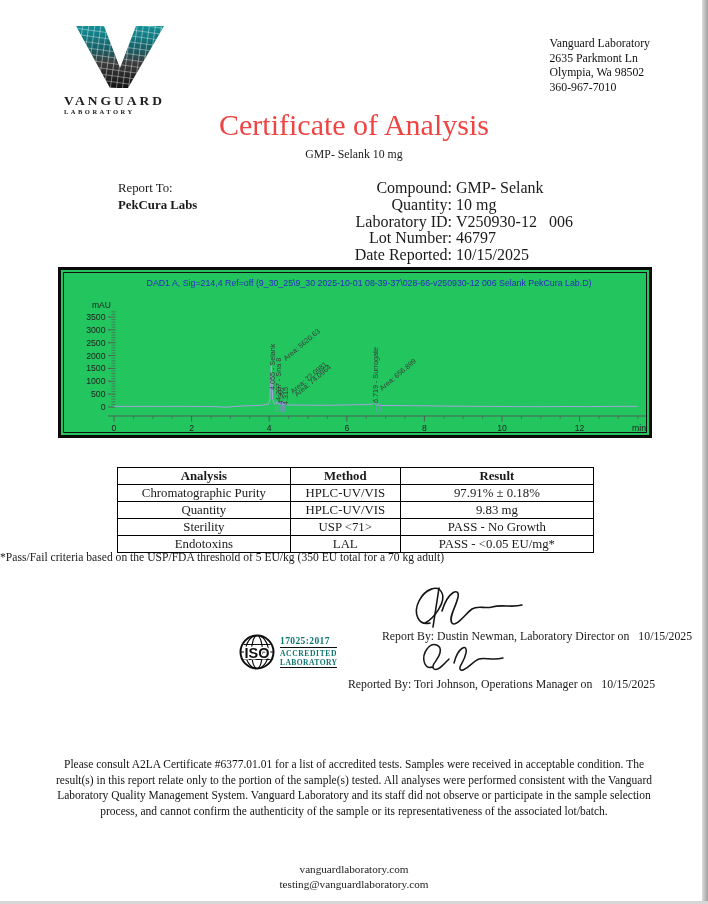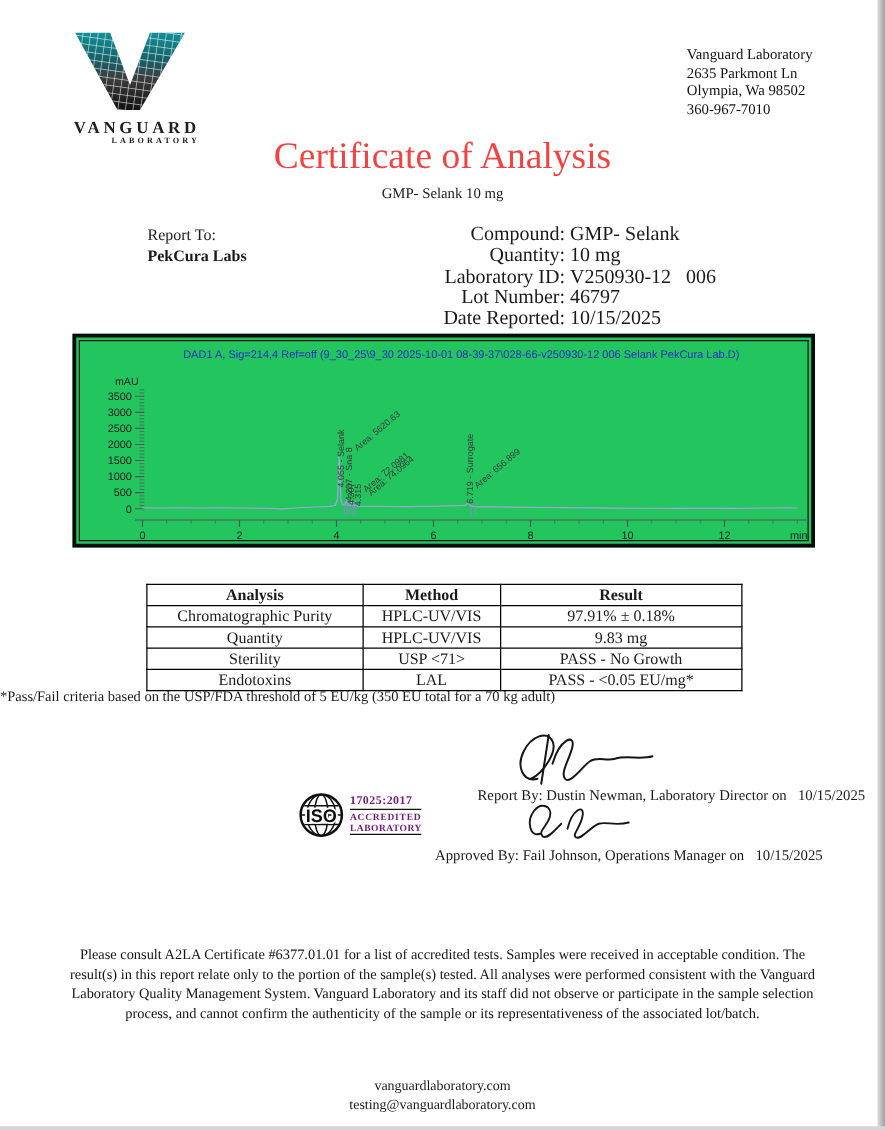--- a/index.html
+++ b/index.html
@@ -3,21 +3,21 @@
 <meta charset="utf-8">
 <style>
   html,body{margin:0;padding:0;background:#ffffff;}
   .page{position:relative;width:708px;height:904px;background:#fff;overflow:hidden;
         font-family:"Liberation Serif", serif;color:#1a1a1a;}
   .edge-right{position:absolute;top:0;right:0;width:6px;height:100%;
         background:linear-gradient(to right,#dcdcdc,#9f9f9f);}
   .edge-bottom{position:absolute;bottom:0;left:0;width:100%;height:3px;background:#d6d6d6;}
 
   
-  .logo{position:absolute;left:42px;top:26px;width:118px;text-align:right;}
+  .logo{position:absolute;left:64px;top:26px;width:118px;text-align:left;}
   .logo-word{font-family:"Liberation Serif",serif;font-size:13.5px;letter-spacing:3px;
         font-weight:bold;color:#202020;margin-top:1px;}
   .logo-sub{font-size:6.5px;letter-spacing:2.5px;font-weight:bold;color:#202020;margin-top:-1px;}
   .address{position:absolute;right:58px;top:36px;text-align:left;font-size:11.8px;line-height:14.6px;color:#111;}
 
   .title{position:absolute;left:0;top:108px;width:100%;text-align:center;
         font-size:30px;color:#ef4444;}
   .subtitle{position:absolute;left:0;top:147px;width:100%;text-align:center;font-size:11.8px;}
 
   .report-to{position:absolute;left:118px;top:180px;font-size:12.8px;line-height:17px;}
@@ -42,21 +42,21 @@
   .footnote{position:absolute;left:0;top:551px;width:100%;font-size:11.6px;}
 
   
   .sig1{position:absolute;left:408px;top:583px;}
   .sig2{position:absolute;left:418px;top:641px;}
   .report-line{position:absolute;left:345px;top:629px;font-size:11.8px;margin-left:37px;}
   .approve-line{position:absolute;left:348px;top:677px;font-size:11.8px;}
   .sig-date{margin-left:9px;}
 
   .iso-badge{position:absolute;left:237px;top:632px;display:flex;align-items:center;}
-  .iso-text{margin-left:3px;font-family:"Liberation Serif",serif;color:#701a75;}
+  .iso-text{margin-left:3px;font-family:"Liberation Serif",serif;color:#0f766e;}
   .iso-line1{font-size:9.5px;font-weight:bold;letter-spacing:.4px;border-bottom:1.4px solid #0d0d0d;padding-bottom:1px;}
   .iso-line2{font-size:7.6px;font-weight:bold;letter-spacing:.6px;margin-top:1px;}
   .iso-line3{font-size:7.6px;font-weight:bold;letter-spacing:.4px;border-bottom:1.4px solid #0d0d0d;}
 
   .disclaimer{position:absolute;left:52px;top:757px;width:604px;text-align:center;
         font-size:11.5px;line-height:15.6px;color:#141414;}
   .footer{position:absolute;left:0;top:862px;width:100%;text-align:center;font-size:11.2px;line-height:14.5px;}
 </style>
 </head>
 <body>
@@ -281,21 +281,21 @@
     </div>
   </div>
 
   <svg class="sig2" width="88" height="34" viewBox="0 0 88 34">
     <g fill="none" stroke="#161616" stroke-width="1.5" stroke-linecap="round">
       <path d="M14,26 C6,29 3,16 9,8 C15,0 24,4 22,12 C20,20 12,24 16,28 C20,31 27,22 31,18"></path>
       <path d="M36,22 C40,6 50,2 48,12 C46,22 39,27 43,29 C47,31 55,20 61,18 C67,16 74,20 85,17"></path>
     </g>
   </svg>
   <div class="approve-line">
-    <span>Approved By: Fail Johnson, Operations Manager on</span><span class="sig-date">10/15/2025</span>
+    <span>Reported By: Tori Johnson, Operations Manager on</span><span class="sig-date">10/15/2025</span>
   </div>
 
   <div class="disclaimer">Please consult A2LA Certificate #6377.01.01 for a list of accredited tests. Samples were received in acceptable condition. The result(s) in this report relate only to the portion of the sample(s) tested. All analyses were performed consistent with the Vanguard Laboratory Quality Management System. Vanguard Laboratory and its staff did not observe or participate in the sample selection process, and cannot confirm the authenticity of the sample or its representativeness of the associated lot/batch.</div>
 
   <div class="footer">
     <div>vanguardlaboratory.com</div>
     <div>testing@vanguardlaboratory.com</div>
   </div>
 
   <div class="edge-right"></div>

